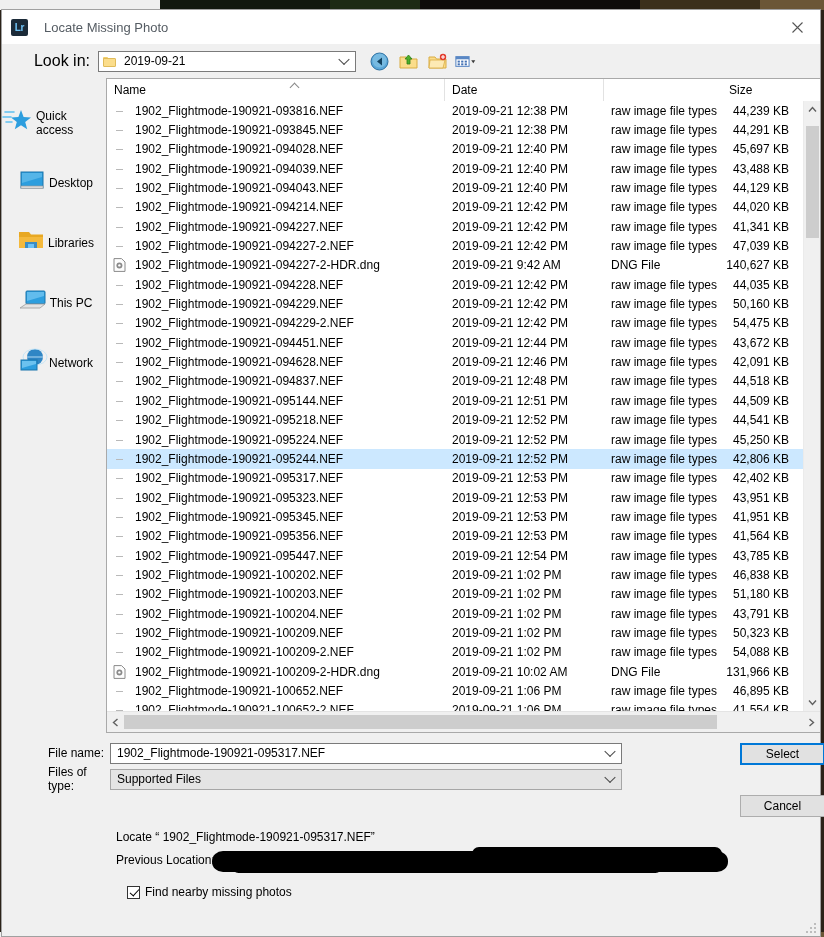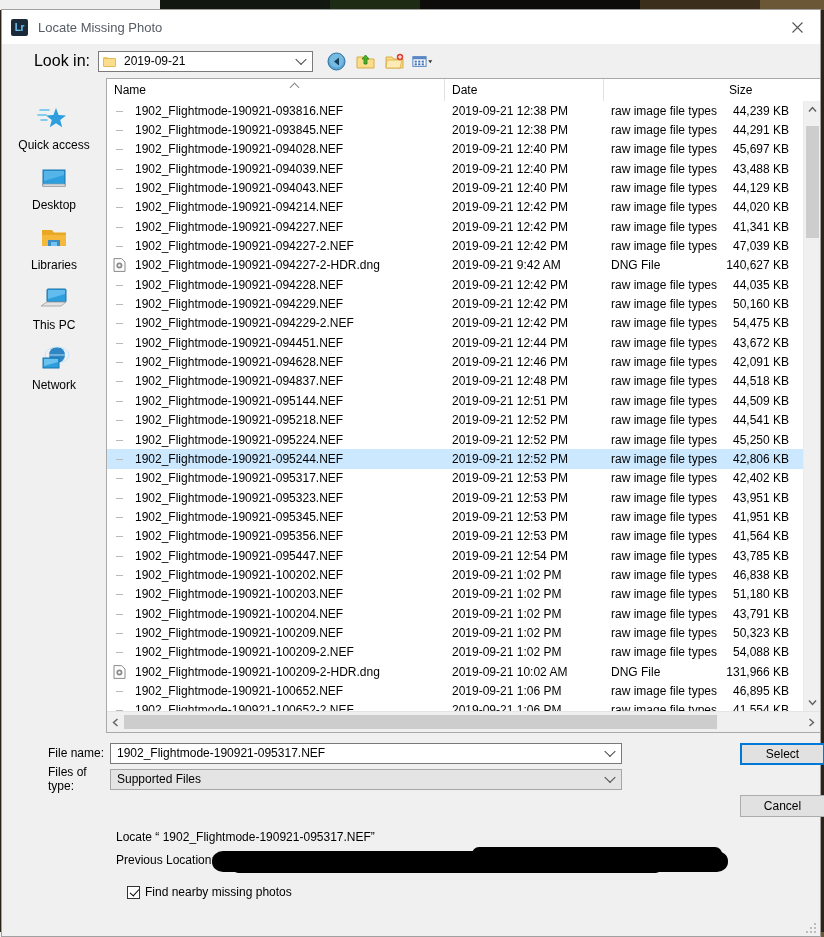--- a/index.html
+++ b/index.html
@@ -41,21 +41,21 @@
     width: 17px; height: 17px;
     margin-left: 9px;
     background: #1b2a38;
     border-radius: 2px;
     color: #6fc3f7;
     font-size: 10px; font-weight: bold;
     display: flex; align-items: center; justify-content: center;
     letter-spacing: -0.3px;
   }
   .title-text {
-    margin-left: 10px;
+    margin-left: 16px;
     font-size: 13px;
     color: #555c63;
   }
   .win-close {
     position: absolute; right: 0; top: 0;
     width: 46px; height: 34px;
     display: flex; align-items: center; justify-content: center;
     cursor: default;
   }
   .win-close svg { display: block; }
@@ -69,21 +69,21 @@
   }
   .lookin-label {
     width: 96px;
     text-align: right;
     font-size: 16px;
     color: #000;
     padding-right: 8px;
     box-sizing: border-box;
   }
   .combo {
-    width: 215px; height: 21px;
+    width: 258px; height: 21px;
     background: #fff;
     border: 1px solid #7a7a7a;
     display: flex; align-items: center;
     box-sizing: border-box;
     position: relative;
   }
   .combo .folder-mini {
     width: 14px; height: 11px;
     margin-left: 4px;
     position: relative;
@@ -119,22 +119,22 @@
     background: #f0f0f0;
   }
   .places {
     width: 104px;
     background: #f0f0f0;
     padding-top: 14px;
     box-sizing: border-box;
   }
   .place {
     height: 60px;
-    display: flex; flex-direction: column;
-    align-items: center; justify-content: flex-end;
+    display: flex; flex-direction: row;
+    align-items: center; justify-content: center;
     cursor: default;
   }
   .place .pl-ico { height: 34px; display:flex; align-items:center; justify-content:center;}
   .place .pl-label { font-size: 12px; color: #000; margin-top: 1px; }
 
   .filepane {
     flex: 1;
     background: #fff;
     border: 1px solid #a9a9a9;
     border-right: none;

